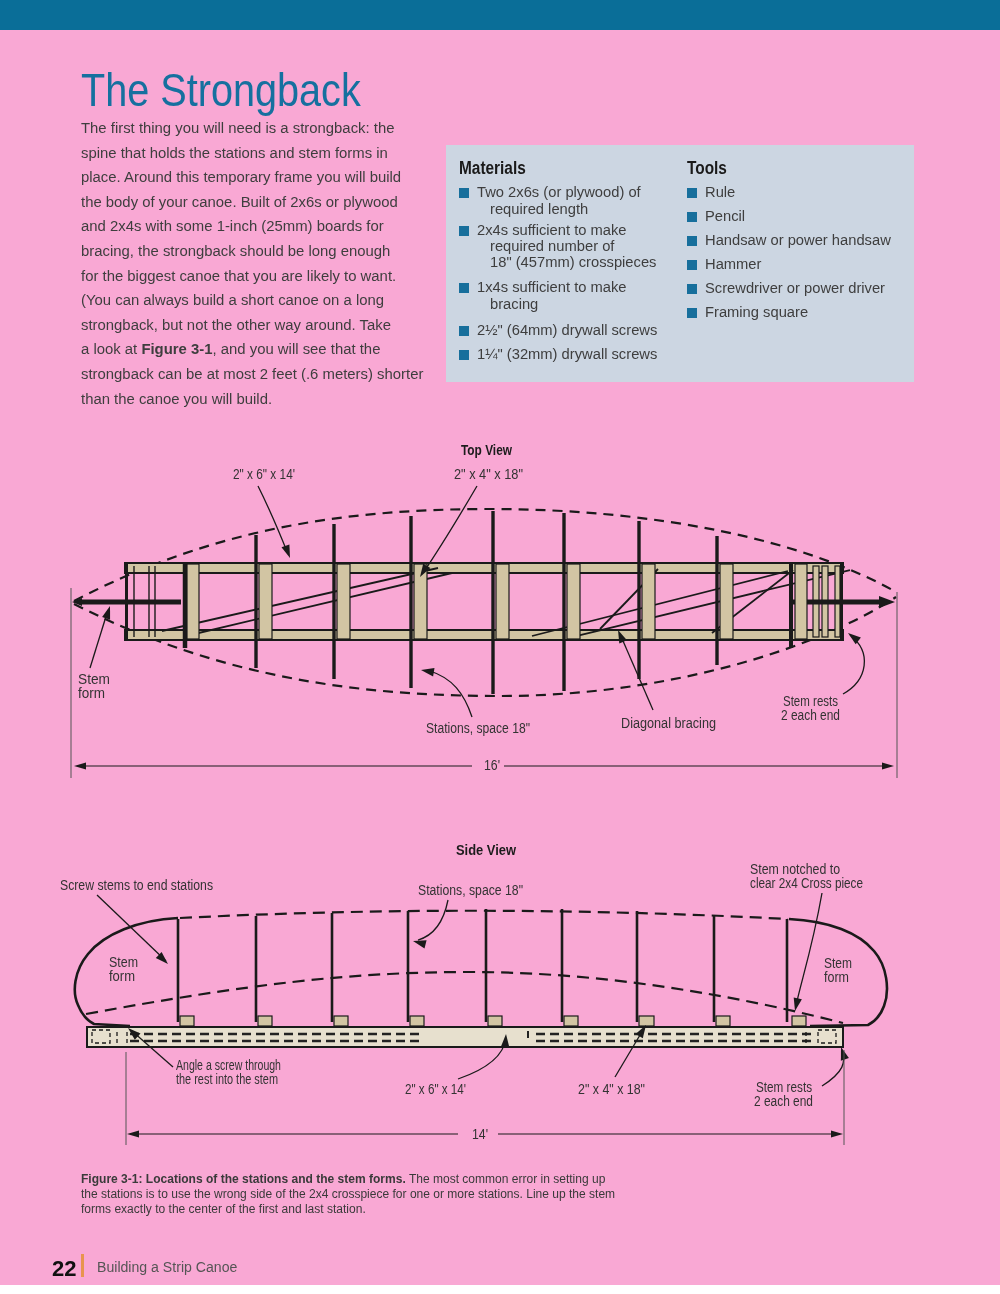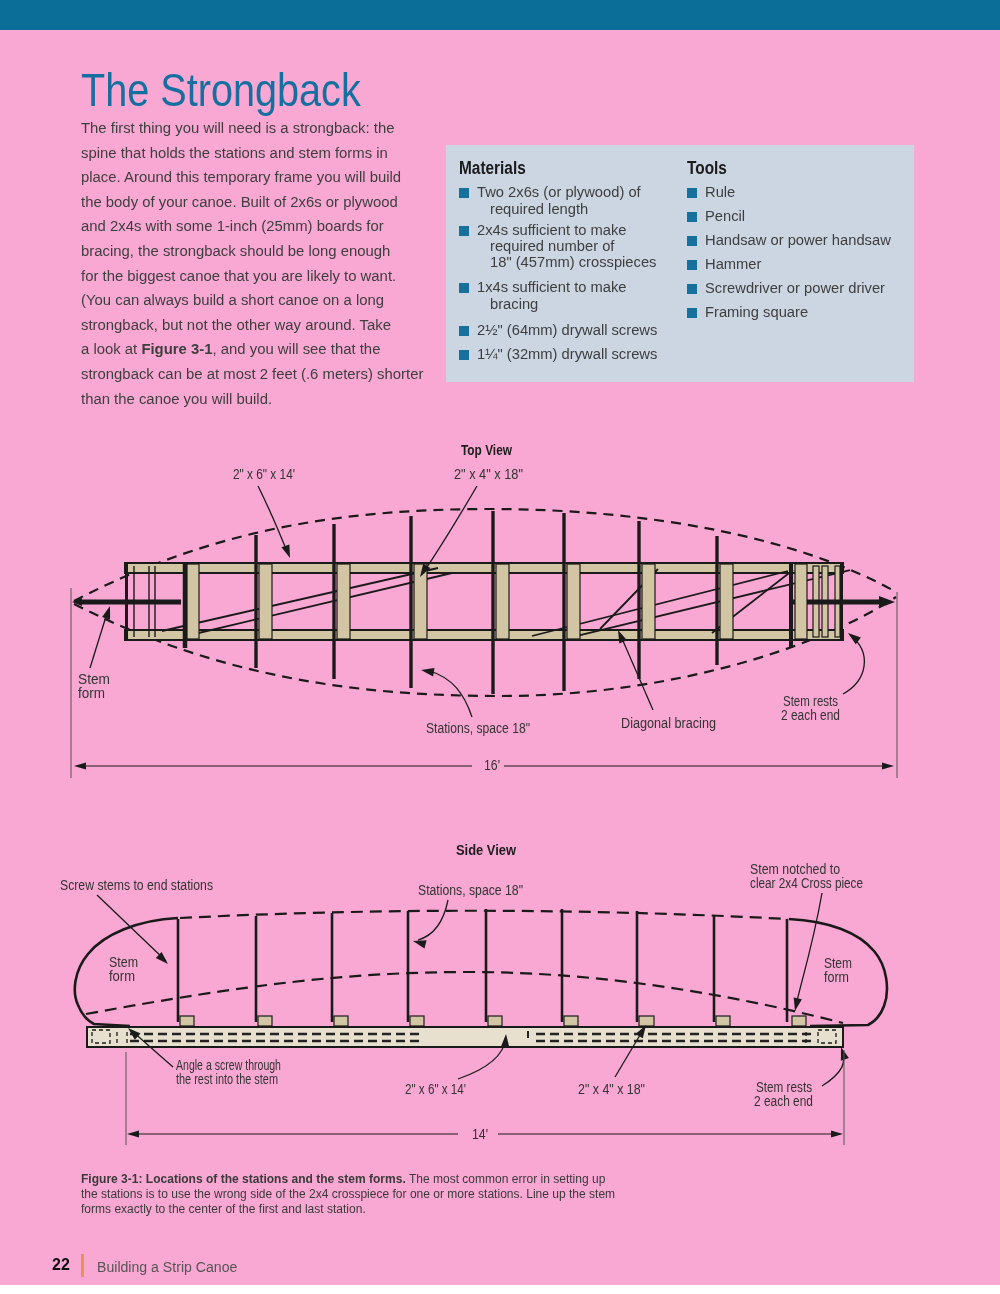--- a/index.html
+++ b/index.html
@@ -8,21 +8,21 @@
   .abs{position:absolute;}
   #topbar{left:0;top:0;width:1000px;height:30px;background:#0a6e98;}
   #title{left:81px;top:62px;font-size:47px;color:#16709f;transform:scaleX(0.843);transform-origin:0 0;}
   #bodytext{left:81px;top:116px;white-space:nowrap;font-size:15.5px;line-height:24.6px;color:#3e3e3e;transform:scaleX(0.96);transform-origin:0 0;}
   #mathead{left:446px;top:115px;font-size:15px;font-weight:bold;color:#1e1e1e;white-space:nowrap;}
   #matbox{left:446px;top:145px;width:468px;height:237px;background:#ccd6e2;}
   .subhead{font-size:17.5px;font-weight:bold;color:#1a1a1a;transform:scaleX(0.88);transform-origin:0 0;}
   .li{font-size:15.5px;color:#3e3e3e;line-height:16.5px;white-space:nowrap;transform:scaleX(0.95);transform-origin:0 0;}
   .sq{position:absolute;width:10px;height:10px;background:#176f9c;}
   #caption{left:81px;top:1172px;white-space:nowrap;font-size:12.3px;line-height:15px;color:#3a3a3a;transform:scaleX(0.978);transform-origin:0 0;}
-  #pgnum{left:52px;top:1256px;font-size:16px;font-weight:bold;color:#111;}
+  #pgnum{left:52px;top:1256px;font-size:22px;font-weight:bold;color:#111;}
   #pgbar{left:81px;top:1254px;width:3px;height:23px;background:#e8944e;}
   #pgtitle{left:97px;top:1258px;font-size:15.5px;color:#555;white-space:nowrap;transform:scaleX(0.91);transform-origin:0 0;}
   svg text{font-family:"Liberation Sans",sans-serif;fill:#222;}
   .lbl{font-size:14px;fill:#333;}
   .blbl{font-size:14px;font-weight:bold;fill:#1c1c1c;}
 </style>
 </head>
 <body>
 <div id="page">
   <div class="abs" id="topbar"></div>

